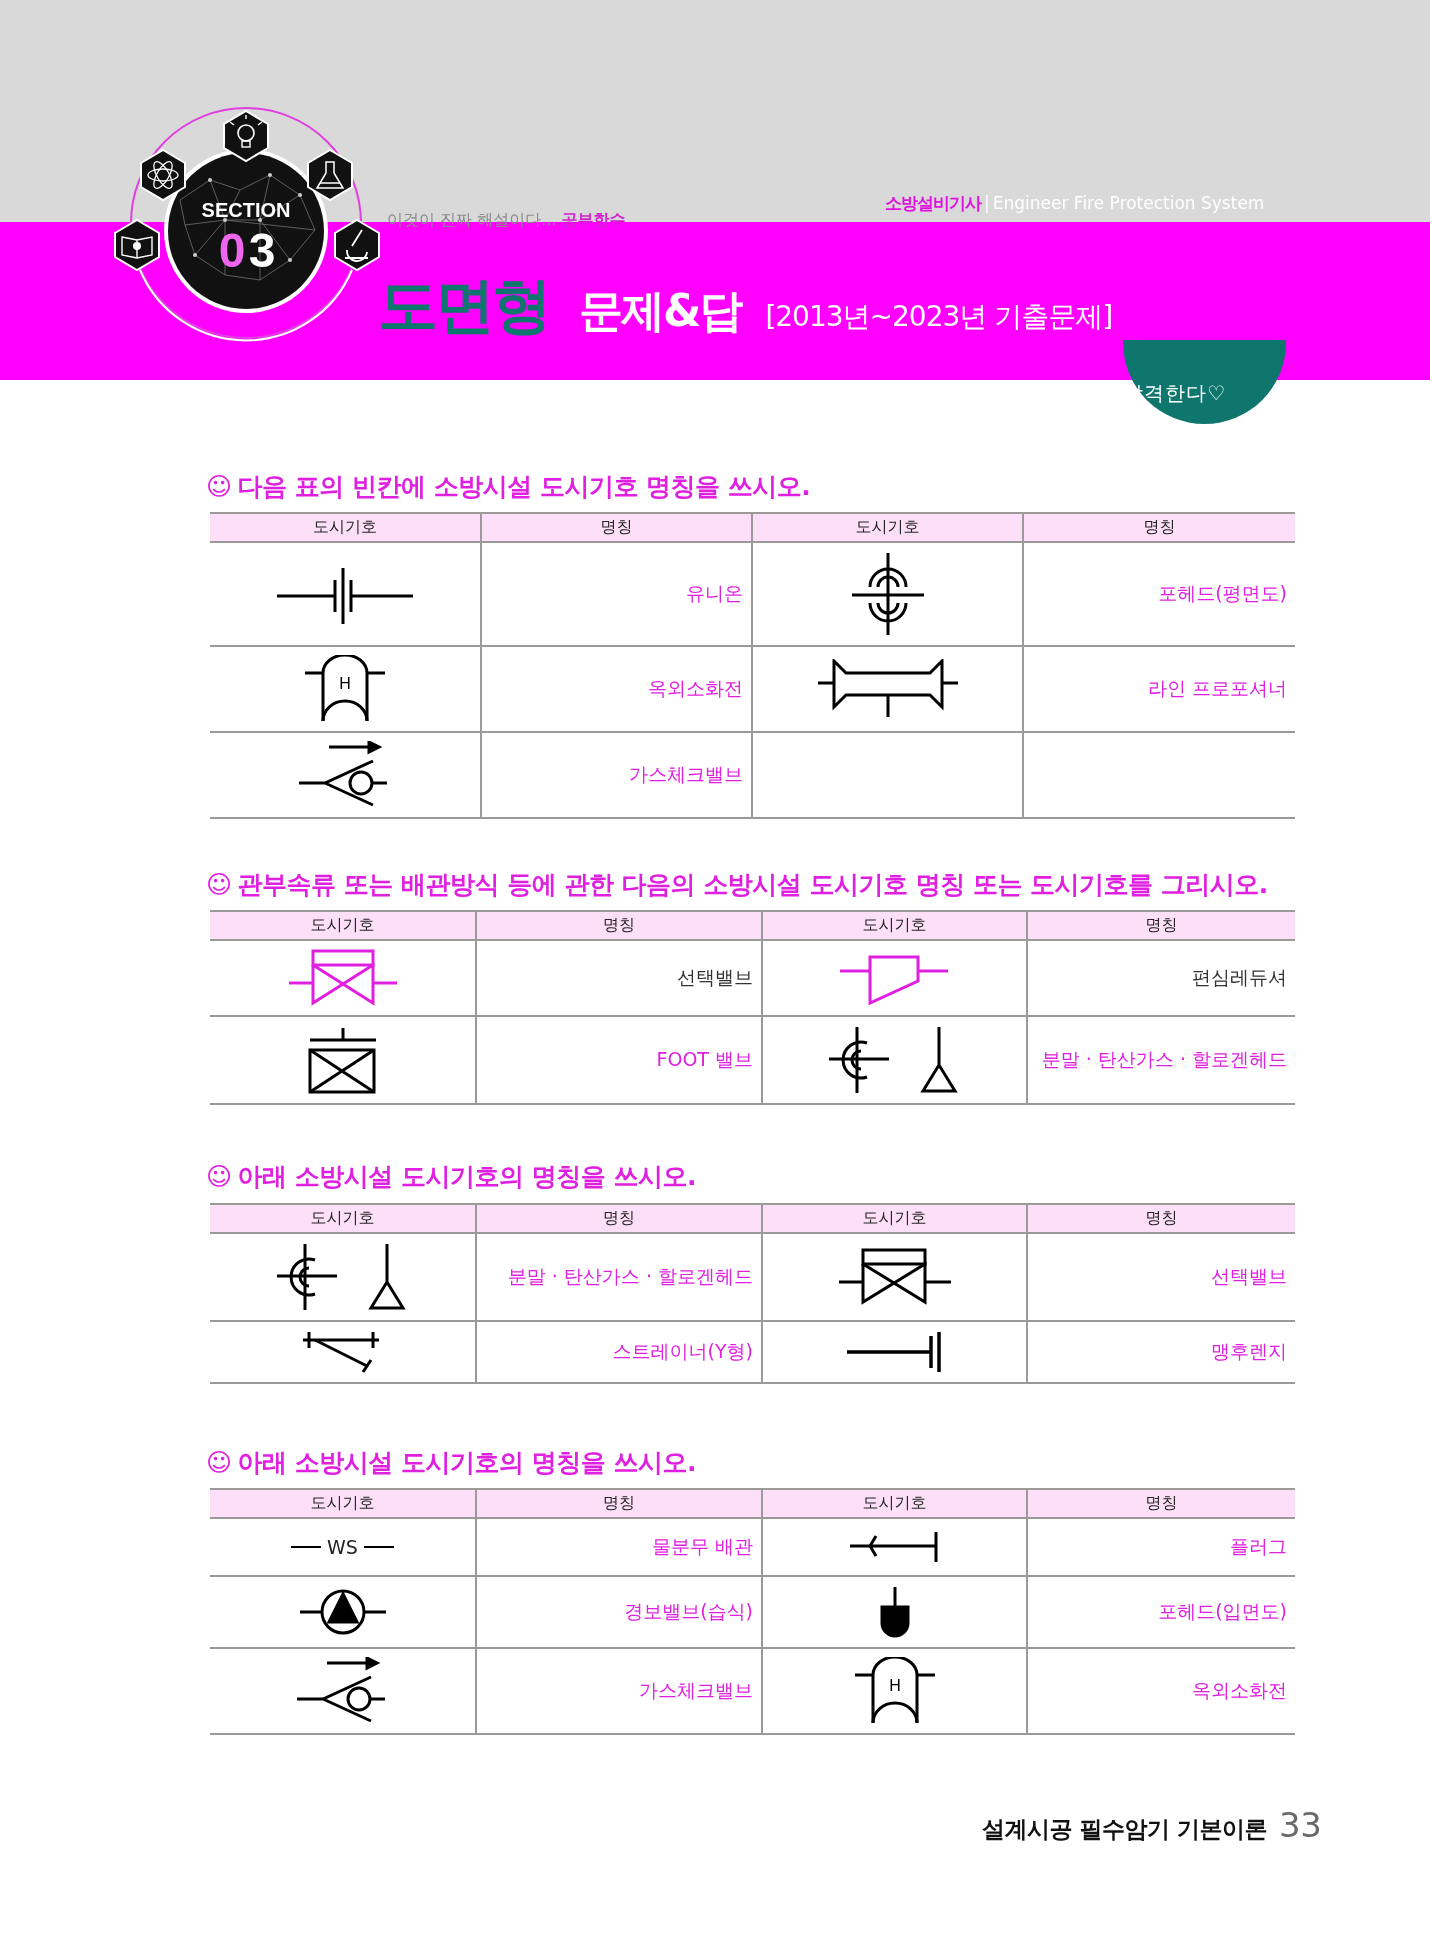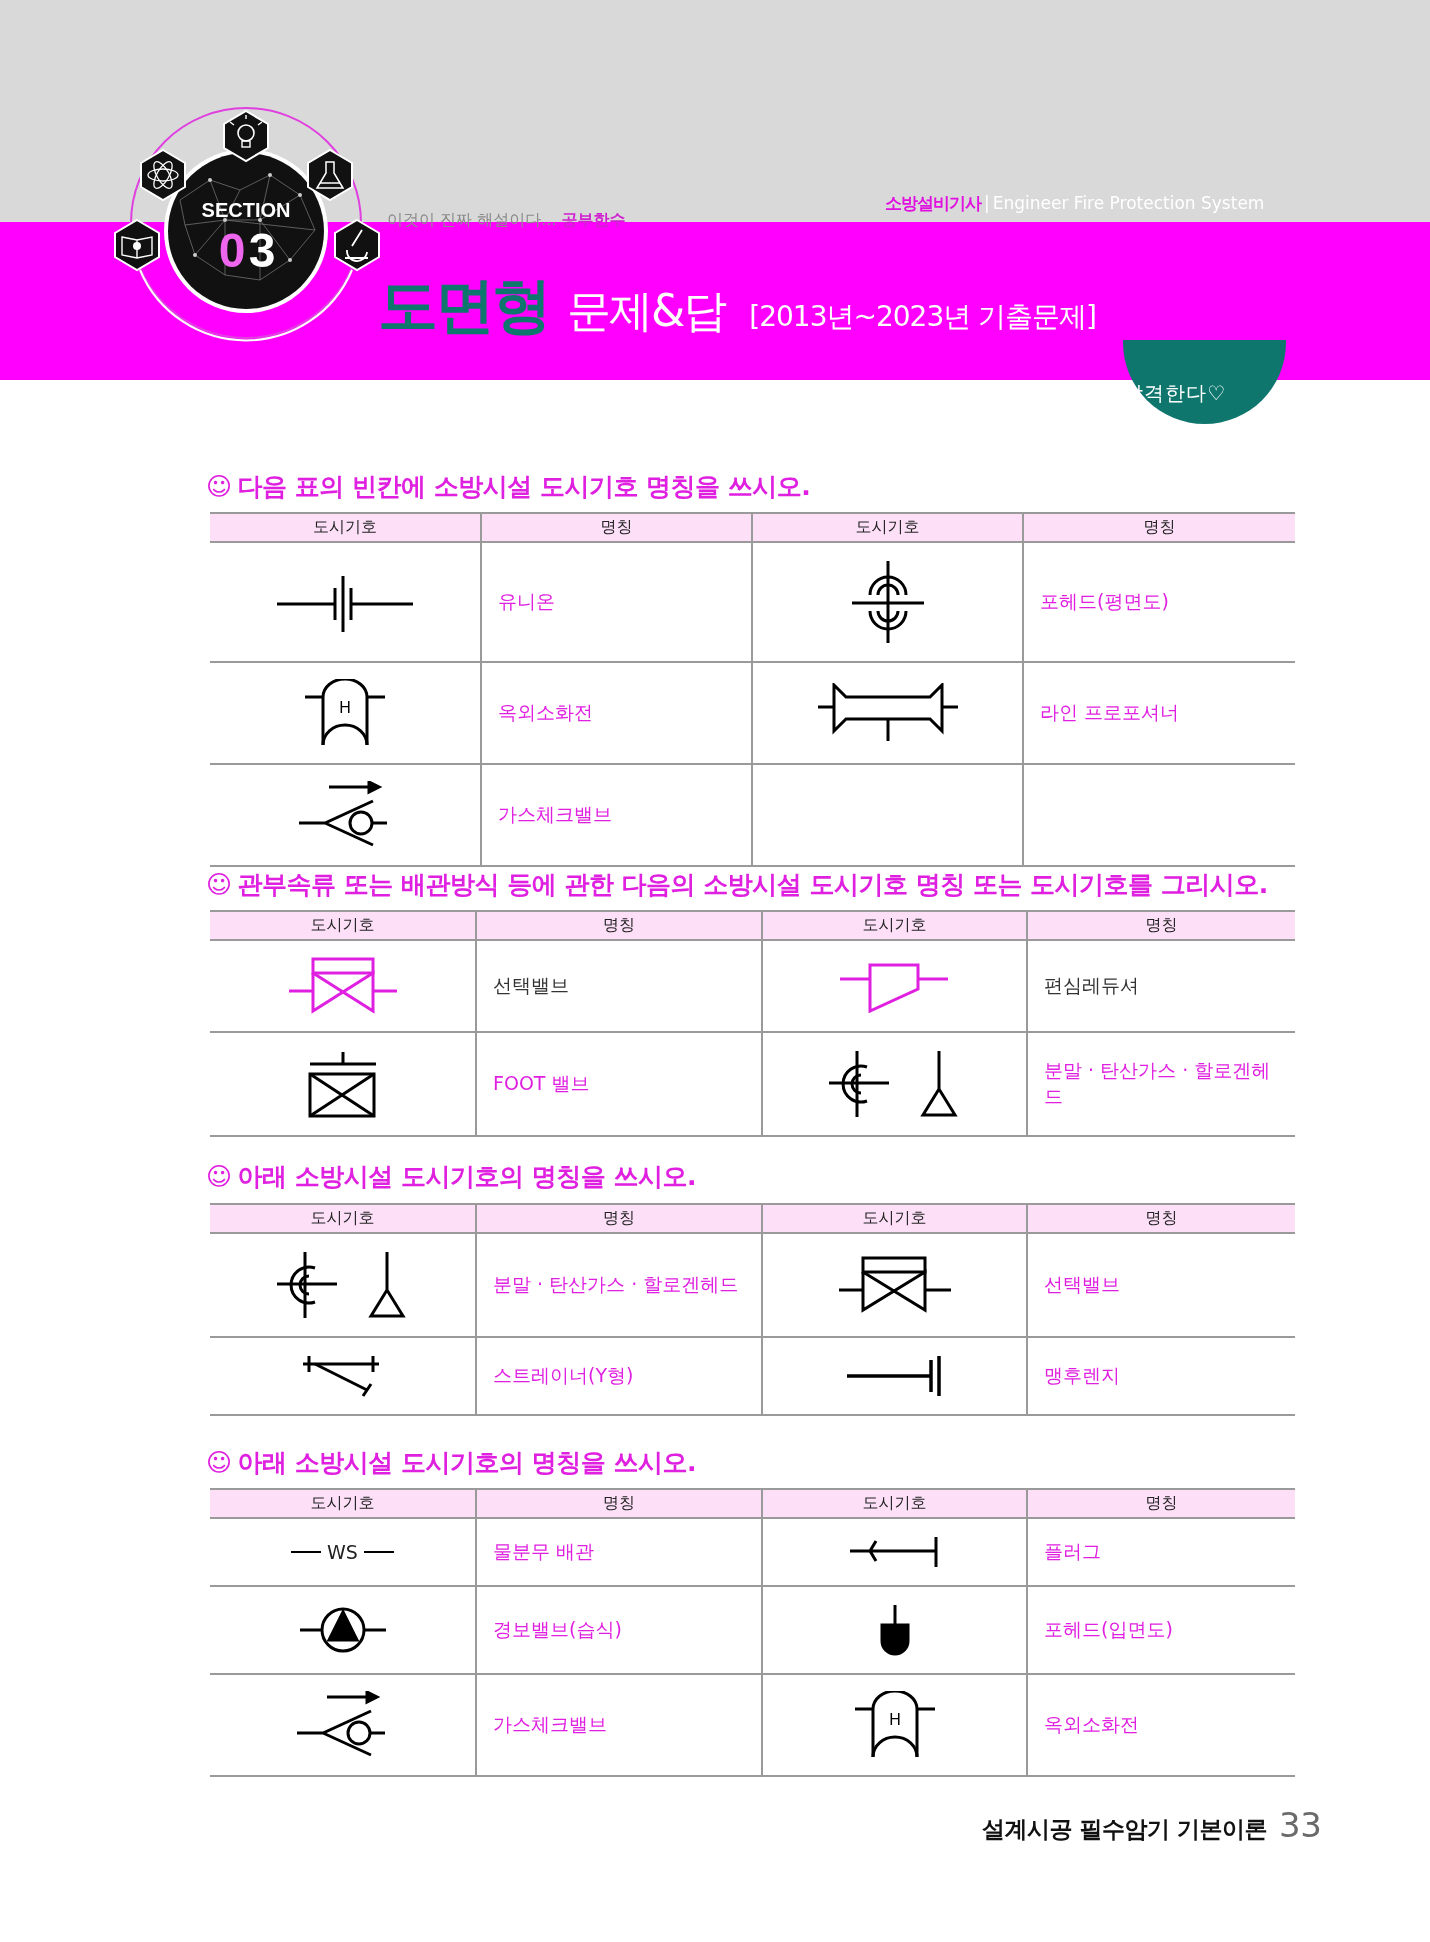--- a/index.html
+++ b/index.html
@@ -10,31 +10,31 @@
   .tab-bump { position:absolute; left:1123px; top:340px; width:163px; height:84px; background:#0f766e;
               border-radius:0 0 82px 82px; display:flex; align-items:flex-start; }
   .tab-bump span { color:#fff; font-size:20px; margin-top:40px; letter-spacing:1px; }
   .tagline { position:absolute; left:387px; top:198px; font-size:16px; color:#8a8a8a;margin-top:12px; }
   .tagline .pink { color:#d020d0; font-weight:bold; }
   .brand { position:absolute; left:885px; top:192px; font-size:17px; color:#ffffff; }
   .brand .pink { color:#e010e0; font-weight:bold; letter-spacing:-1px; }
   .brand .sep { color:#fff; margin:0 3px; }
   .title { position:absolute; left:378px; top:266px; display:flex; align-items:baseline; white-space:nowrap; }
   .title .main { font-size:60px; font-weight:bold; color:#0f766e; letter-spacing:-3px; }
-  .title .sub { font-size:44px; font-weight:normal; color:#fff; margin-left:18px; letter-spacing:-2px; }
+  .title .sub { font-size:44px; font-weight:bold; color:#fff; margin-left:30px; letter-spacing:-2px; }
   .title .years { font-size:28px; color:#fff; margin-left:24px; letter-spacing:-1px; }
   .emblem { position:absolute; left:100px; top:80px; width:340px; height:270px; }
 
   .q-title { position:absolute; left:206px; font-size:25px; font-weight:bold; color:#e020e0; white-space:nowrap; letter-spacing:-0.5px; }
   .q-title .smile { font-weight:normal; margin-right:6px; }
 
   table.sym { position:absolute; left:210px; border-collapse:collapse; table-layout:fixed; }
   table.sym th { background:#fde0f8; font-weight:normal; font-size:16px; color:#222;
                  border-top:2px solid #9a9a9a; border-bottom:2px solid #9a9a9a; height:27px; padding:0; }
-  table.sym td { border-bottom:2px solid #9a9a9a; text-align:left; padding:16px; font-size:19px; color:#e020e0; }
+  table.sym td { border-bottom:2px solid #9a9a9a; text-align:right; padding:8px; font-size:19px; color:#e020e0; }
   table.sym th + th, table.sym td + td { border-left:2px solid #9a9a9a; }
   table.sym td.plain { color:#333; }
   table.sym svg { display:block; margin:0 auto; }
 
   .footer { position:absolute; left:982px; top:1805px; font-size:23px; color:#111; white-space:nowrap; font-weight:bold; letter-spacing:-0.5px; }
   .footer .num { font-weight:normal; color:#6a6a6a; font-size:34px; margin-left:12px; }
 </style>
 </head>
 <body>
 

